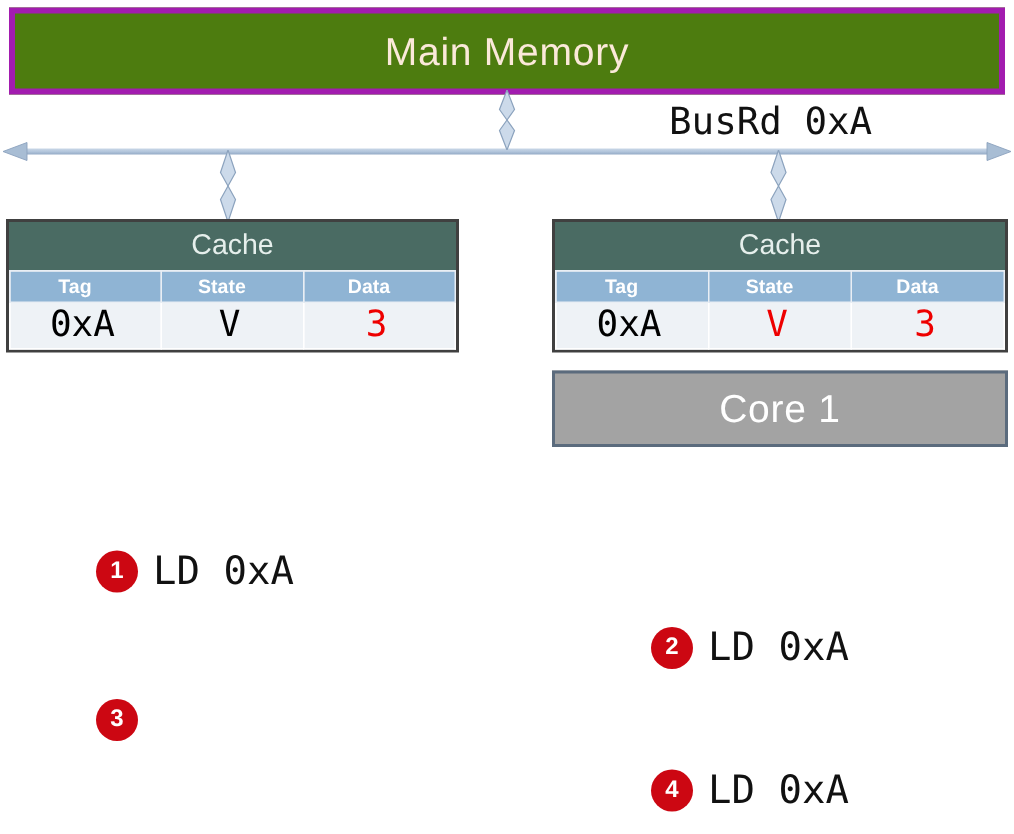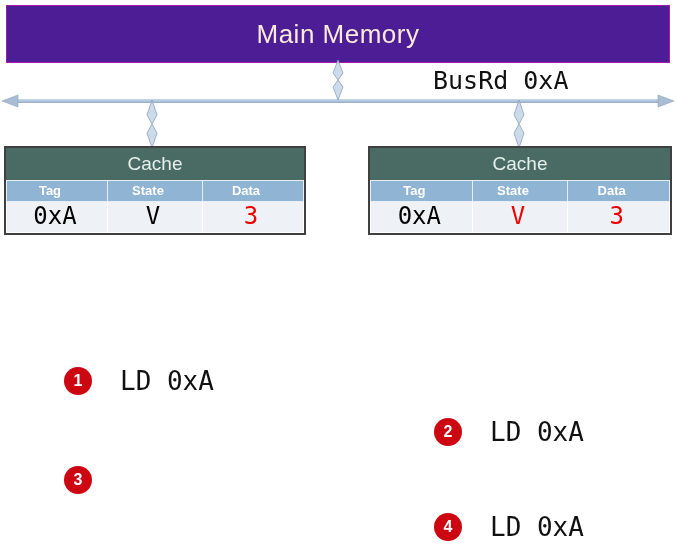--- a/index.html
+++ b/index.html
@@ -16,43 +16,43 @@
   }
 
   
   #main-memory {
     position: absolute;
     left: 6px;
     top: 5px;
     width: 664px;
     height: 58px;
     box-sizing: border-box;
-    background: #4c1d95;
-    border: 1px solid #a21caf;
+    background: #4d7c0f;
+    border: 4px solid #a21caf;
     display: flex;
     align-items: center;
     justify-content: center;
   }
   #main-memory .mm-label {
     color: #fbe9d9;
     font-size: 26px;
     letter-spacing: 0.5px;
   }
 
   
   #bus-line {
     position: absolute;
     left: 0px;
     top: 94px;
     width: 676px;
     height: 14px;
   }
   #bus-label {
     position: absolute;
-    left: 433px;
+    left: 446px;
     top: 66px;
     font-family: "DejaVu Sans Mono", monospace;
     font-size: 25px;
     color: #111111;
     white-space: pre;
   }
 
   .vconn {
     position: absolute;
     width: 14px;
@@ -135,21 +135,21 @@
     background: #cc0712;
     color: #ffffff;
     font-size: 16px;
     font-weight: bold;
     display: flex;
     align-items: center;
     justify-content: center;
     flex: 0 0 auto;
   }
   .step-text {
-    margin-left: 28px;
+    margin-left: 10px;
     font-family: "DejaVu Sans Mono", monospace;
     font-size: 26px;
     color: #111111;
     white-space: pre;
   }
 
   #step-1 { left: 64px;  top: 366px; }
   #step-2 { left: 434px; top: 417px; }
   #step-3 { left: 64px;  top: 466px; }
   #step-4 { left: 434px; top: 512px; }
@@ -234,20 +234,23 @@
       </thead>
       <tbody>
         <tr>
           <td>0xA</td>
           <td class="val-red">V</td>
           <td class="val-red">3</td>
         </tr>
       </tbody>
     </table>
   </div>
+  <div class="core-box">
+    <span>Core 1</span>
+  </div>
 </div>
 
 <div class="step" id="step-1">
   <div class="badge">1</div>
   <div class="step-text">LD 0xA</div>
 </div>
 <div class="step" id="step-2">
   <div class="badge">2</div>
   <div class="step-text">LD 0xA</div>
 </div>

